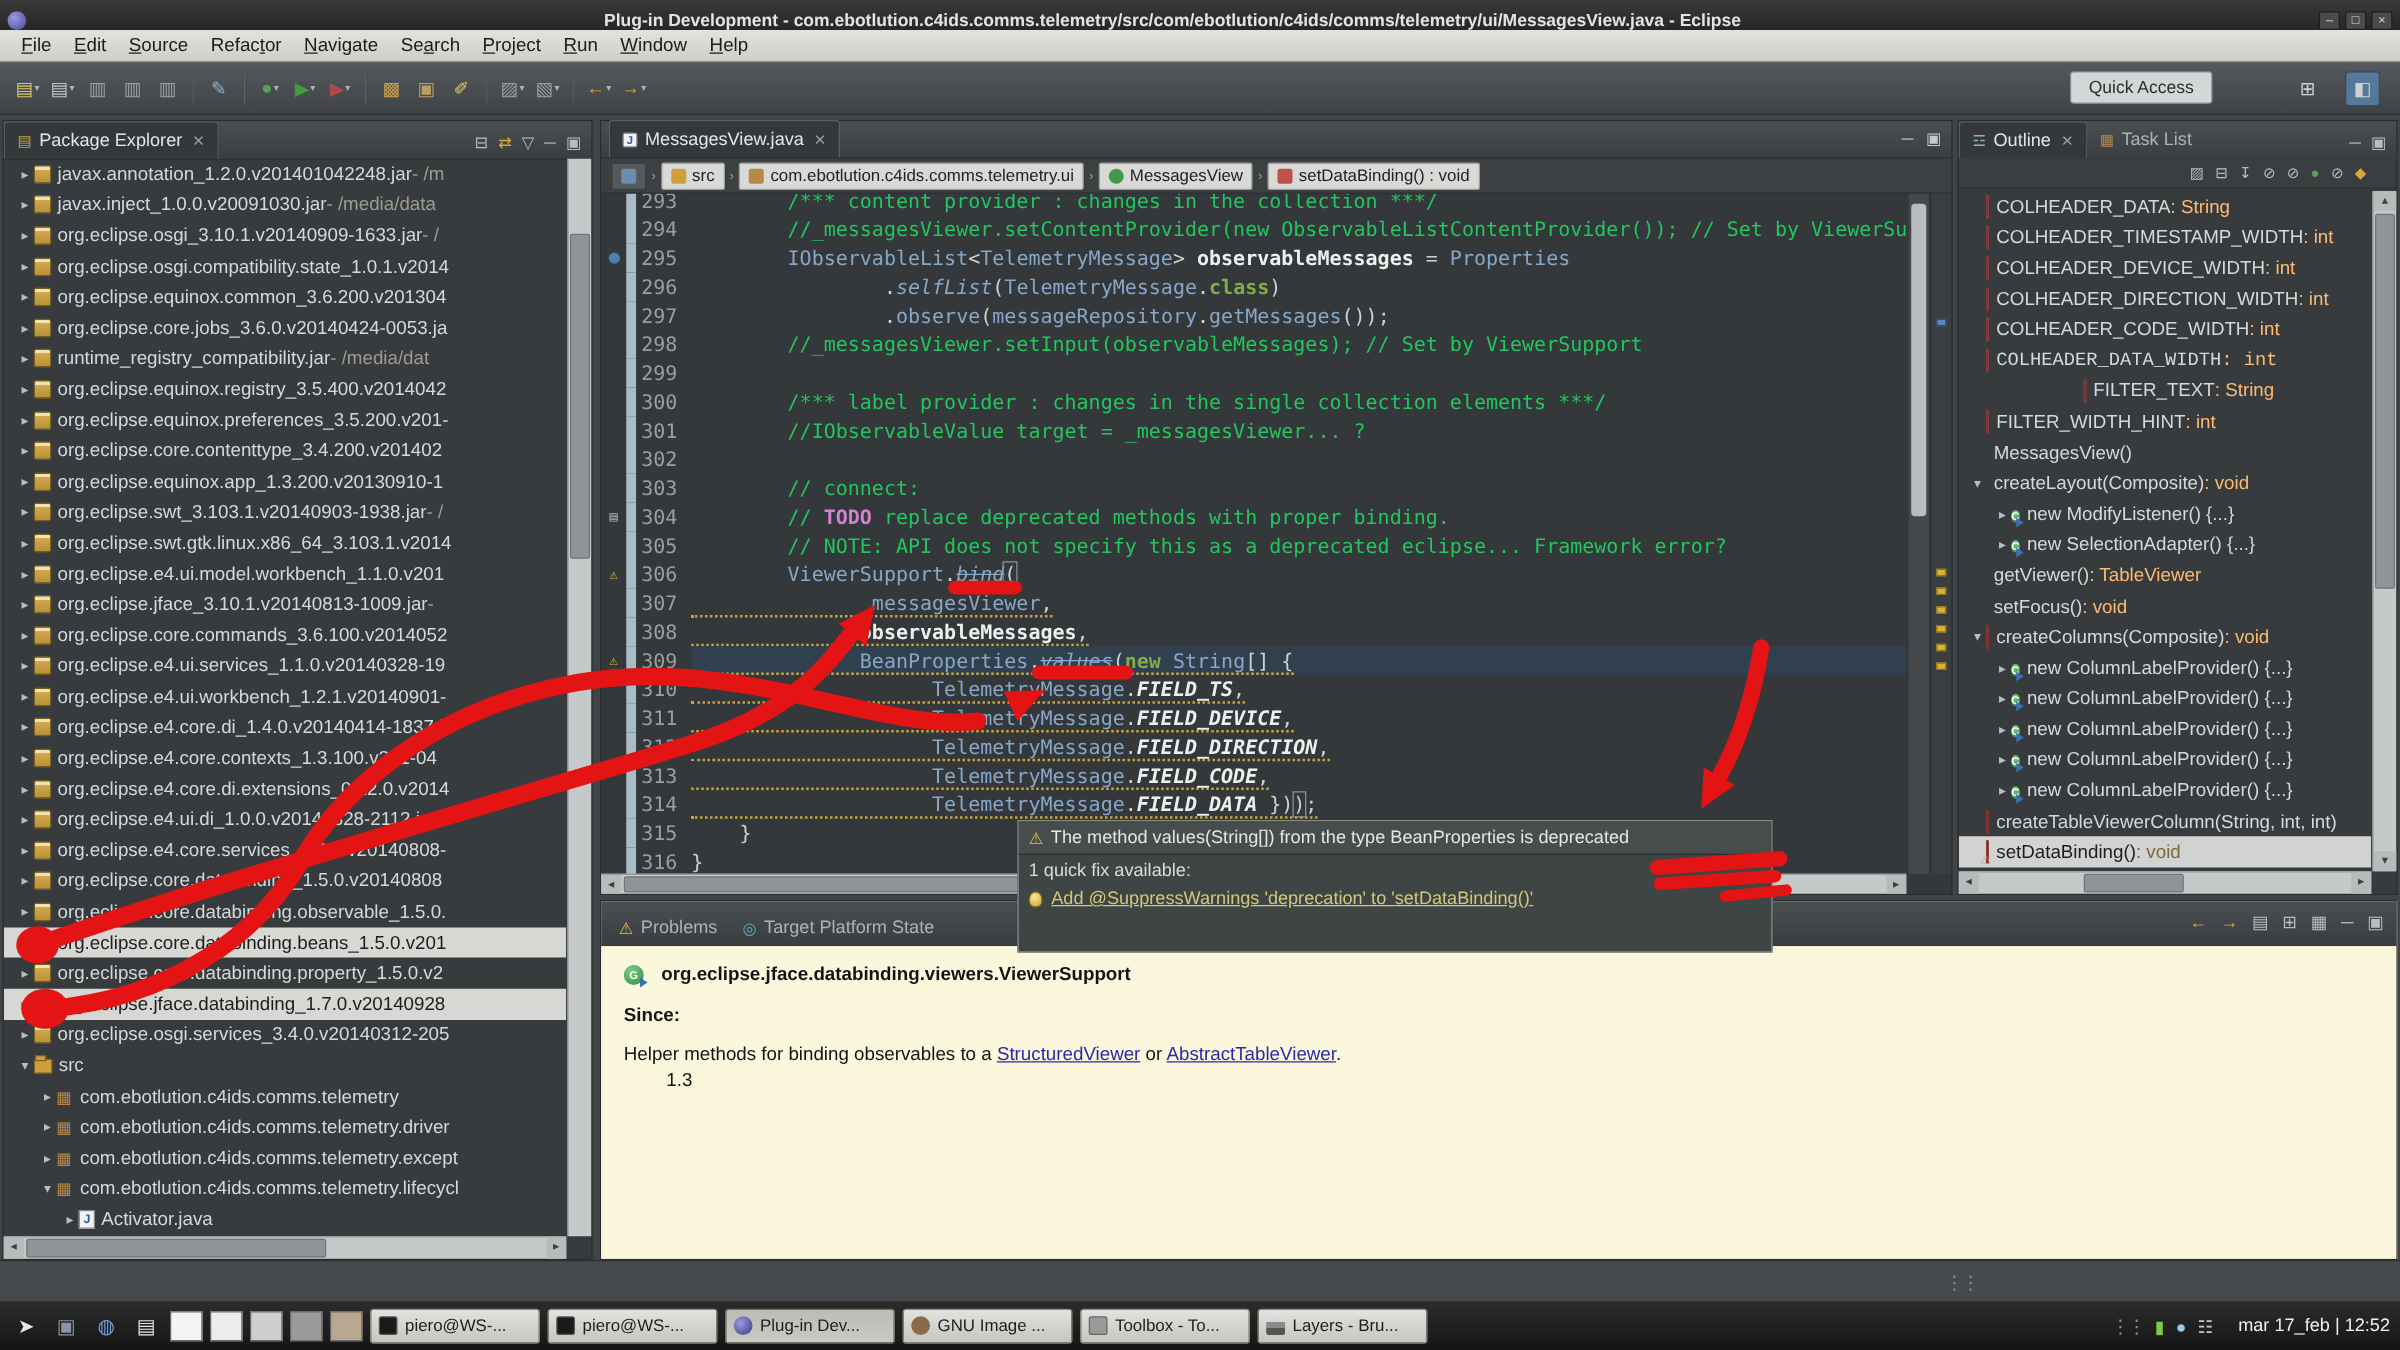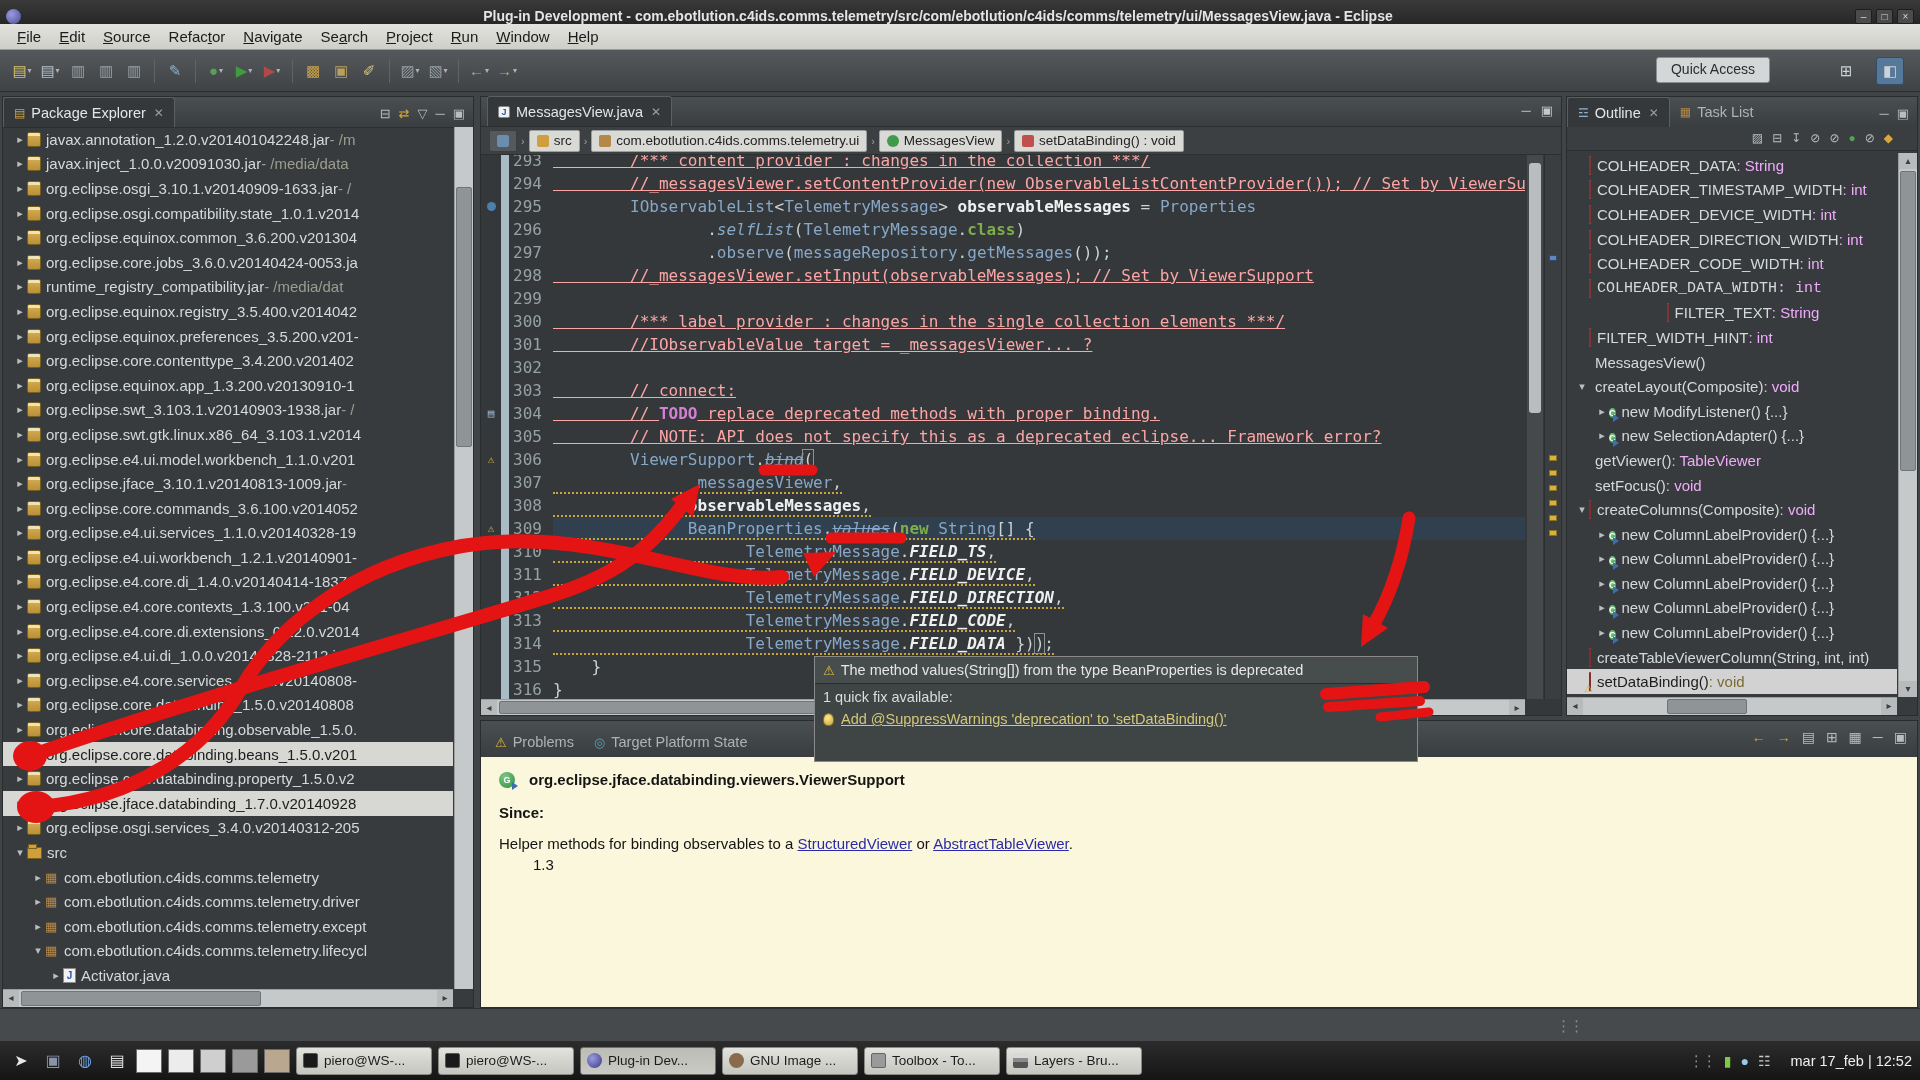--- a/index.html
+++ b/index.html
@@ -74,42 +74,42 @@
 
   #code-area{position:absolute;left:0;top:58px;right:36px;bottom:16px;overflow:hidden;font-family:"DejaVu Sans Mono",monospace;font-size:16px;}
   #code-inner{margin-top:-6px;}
   .ln{display:flex;height:23px;line-height:23px;white-space:pre;}
   .ln .ann{width:20px;flex:none;text-align:center;font-size:11px;line-height:23px;}
   .ln .strip{width:8px;flex:none;background:#a9bcc6;}
   .ln .num{width:44px;flex:none;color:#95a1a3;text-align:left;padding-left:4px;background:#34383a;}
   .ln .ct{flex:1;color:#ccd3d3;}
   .ln.hl .ct{background:#31404e;}
   .sqw{border-bottom:2px dotted #c9a43a;}
-  .cm{color:#fca5a5;text-decoration:underline;} .todo{color:#d481d4;font-weight:bold;} .kw{color:#7fae49;font-weight:bold;}
+  .cm{color:#22c55e;} .todo{color:#d481d4;font-weight:bold;} .kw{color:#7fae49;font-weight:bold;}
   .ty{color:#86a7c8;} .me{color:#86a7c8;} .mi{color:#86a7c8;font-style:italic;}
   .dep{text-decoration:line-through;} .fld{color:#eef0f0;font-weight:bold;font-style:italic;}
   .var{color:#eef0f0;font-weight:bold;} .fd{color:#86a7c8;} .pl{color:#ccd3d3;}
   .boxed{outline:1px solid #8a9296;}
   .gw{color:#d9b23a;} .gt{color:#9ab4cc;font-size:12px;}
   .gdot{display:inline-block;width:9px;height:9px;border-radius:50%;background:#4a7fae;margin-top:7px;}
   #ed-vscroll{position:absolute;right:18px;top:58px;width:16px;bottom:16px;background:#45494b;}
   #ed-vscroll .thumb{position:absolute;left:2px;right:2px;top:8px;height:250px;background:#b9bdbf;border-radius:3px;}
   #ed-ruler{position:absolute;right:0;top:58px;width:17px;bottom:16px;background:#3a3e40;border-left:1px solid #2c2f30;}
   .rmark{position:absolute;left:4px;width:8px;height:6px;background:#d9b23a;border:1px solid #8a7420;}
   #ed-hscroll{position:absolute;left:0;bottom:0;right:36px;height:16px;background:#c6c9ca;border-top:1px solid #9a9e9f;}
   #ed-hscroll .thumb{position:absolute;left:18px;width:600px;top:1px;bottom:1px;background:#8f9496;border:1px solid #6f7476;border-radius:2px;}
 
   
   #outline{left:1566px;top:96px;width:352px;height:620px;background:#383b3d;border:1px solid #2a2d2e;}
   #ol-toolbar{position:absolute;top:30px;left:0;right:0;height:24px;display:flex;justify-content:flex-end;gap:9px;
               padding:4px 24px 0 0;color:#b8bec0;font-size:12px;background:#3a3e40;border-bottom:1px solid #2c2f30;}
   #ol-list{position:absolute;left:0;top:56px;right:20px;bottom:18px;overflow:hidden;}
   .orow{position:relative;height:24.6px;display:flex;align-items:center;white-space:nowrap;color:#d4d9da;font-size:15px;}
   .orow.sel{background:#d2d2d2;color:#1d1d1d;}
-  .osuf{color:#f0abfc;}
+  .osuf{color:#fdba74;}
   .orow.sel .osuf{color:#7c6a34;}
   .oi{position:relative;flex:none;margin-right:6px;}
   .i-field{width:12px;height:12px;border-radius:2px;background:#c25b5b;border:1px solid #7e3434;}
   .i-mpub{width:12px;height:12px;border-radius:50%;background:radial-gradient(circle at 35% 30%,#7cc884,#2f8f3f);}
   .i-mpriv{width:11px;height:11px;background:#c0504d;border:1px solid #7e2f2c;border-radius:1px;}
   .i-cls{width:13px;height:13px;border-radius:50%;background:radial-gradient(circle at 35% 30%,#7cc884,#2f8f3f);
          color:#fff;font-size:9px;font-weight:bold;text-align:center;line-height:13px;}
   .i-cls::after{content:"";position:absolute;right:-3px;bottom:-2px;border-left:6px solid #3a6fb0;border-top:4px solid transparent;border-bottom:4px solid transparent;}
   .warn-ov{position:absolute;left:-5px;bottom:-4px;font-size:10px;color:#d9b23a;}
 

